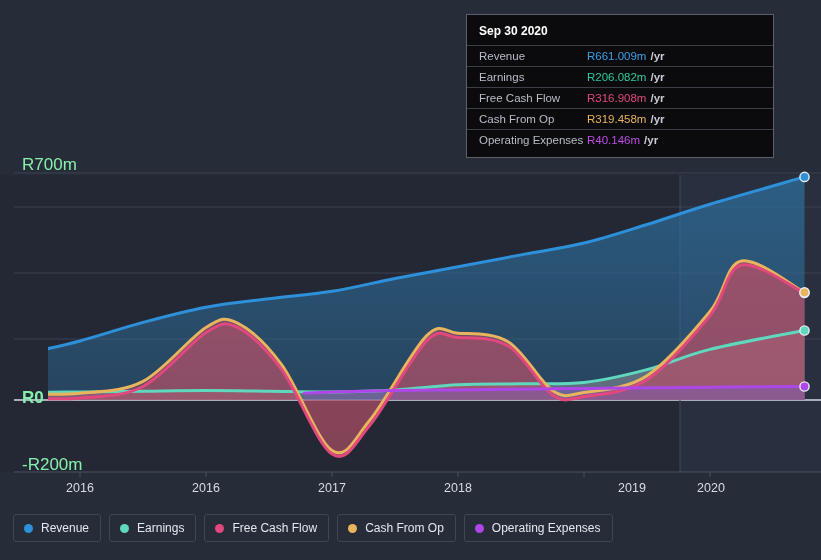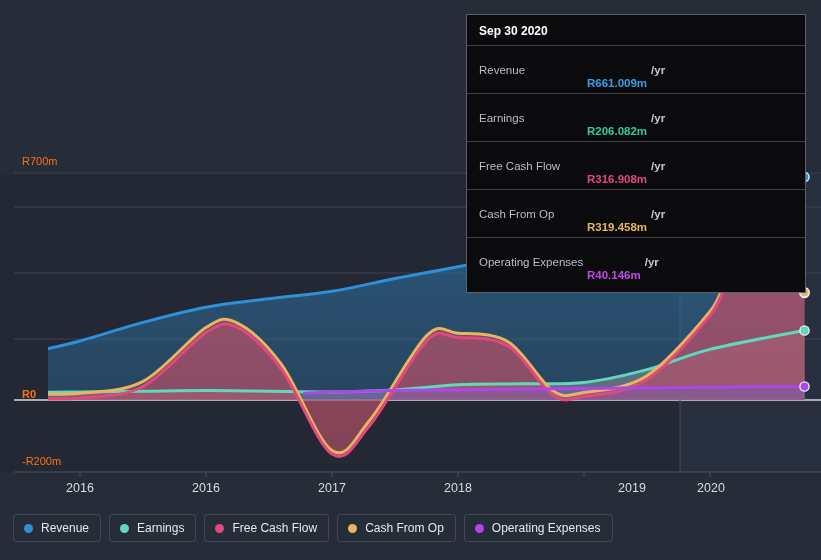--- a/index.html
+++ b/index.html
@@ -21,37 +21,37 @@
   
   #plot-svg {
     position: absolute;
     left: 0; top: 0;
     width: 821px; height: 510px;
     display: block;
   }
   
   .axis-label {
     position: absolute;
-    font-size: 11px;
-    color: #f97316;
+    font-size: 17px;
+    color: #86efac;
     white-space: nowrap;
     pointer-events: none;
   }
   .y-label { left: 22px; }
   .x-label {
     font-size: 12.5px;
     color: #d7dce5;
     transform: translateX(-50%);
     top: 481px;
   }
   
   #tooltip {
     position: absolute;
     left: 466px; top: 14px;
-    width: 340px;
+    width: 308px;
     box-sizing: border-box;
     background: #0b0b0d;
     border: 1px solid #5a6070;
     padding: 8px 0 7px 0;
   }
   #tooltip .tt-date {
     font-size: 12px;
     font-weight: bold;
     color: #ffffff;
     padding: 1px 12px 7px 12px;
@@ -63,21 +63,21 @@
     border-top: 1px solid #3c3f47;
     font-size: 11.5px;
     line-height: 14px;
   }
   .tt-row.no-rule { border-top: none; padding-top: 1px; }
   .tt-name {
     color: #b9bdc6;
     width: 108px;
     flex: 0 0 108px;
   }
-  .tt-val { font-weight: bold; margin-top: 27px; }
+  .tt-val { font-weight: normal; }
   .tt-unit { color: #c6cad2; margin-left: 4px; font-weight: bold; }
   .tt-margin-val { color: #ffffff; font-weight: bold; }
   
   #legend {
     position: absolute;
     left: 13px; top: 514px;
     display: flex;
     gap: 8px;
   }
   .legend-item {

